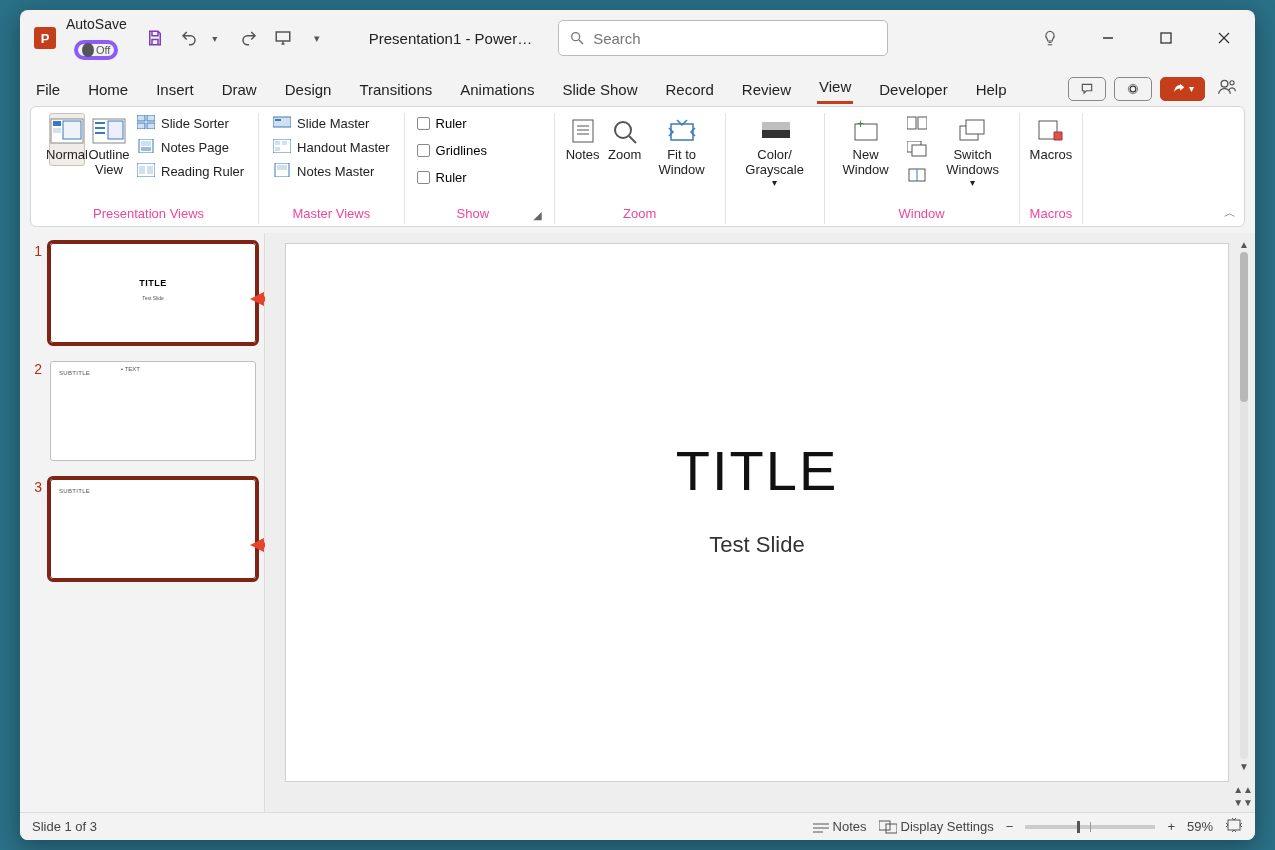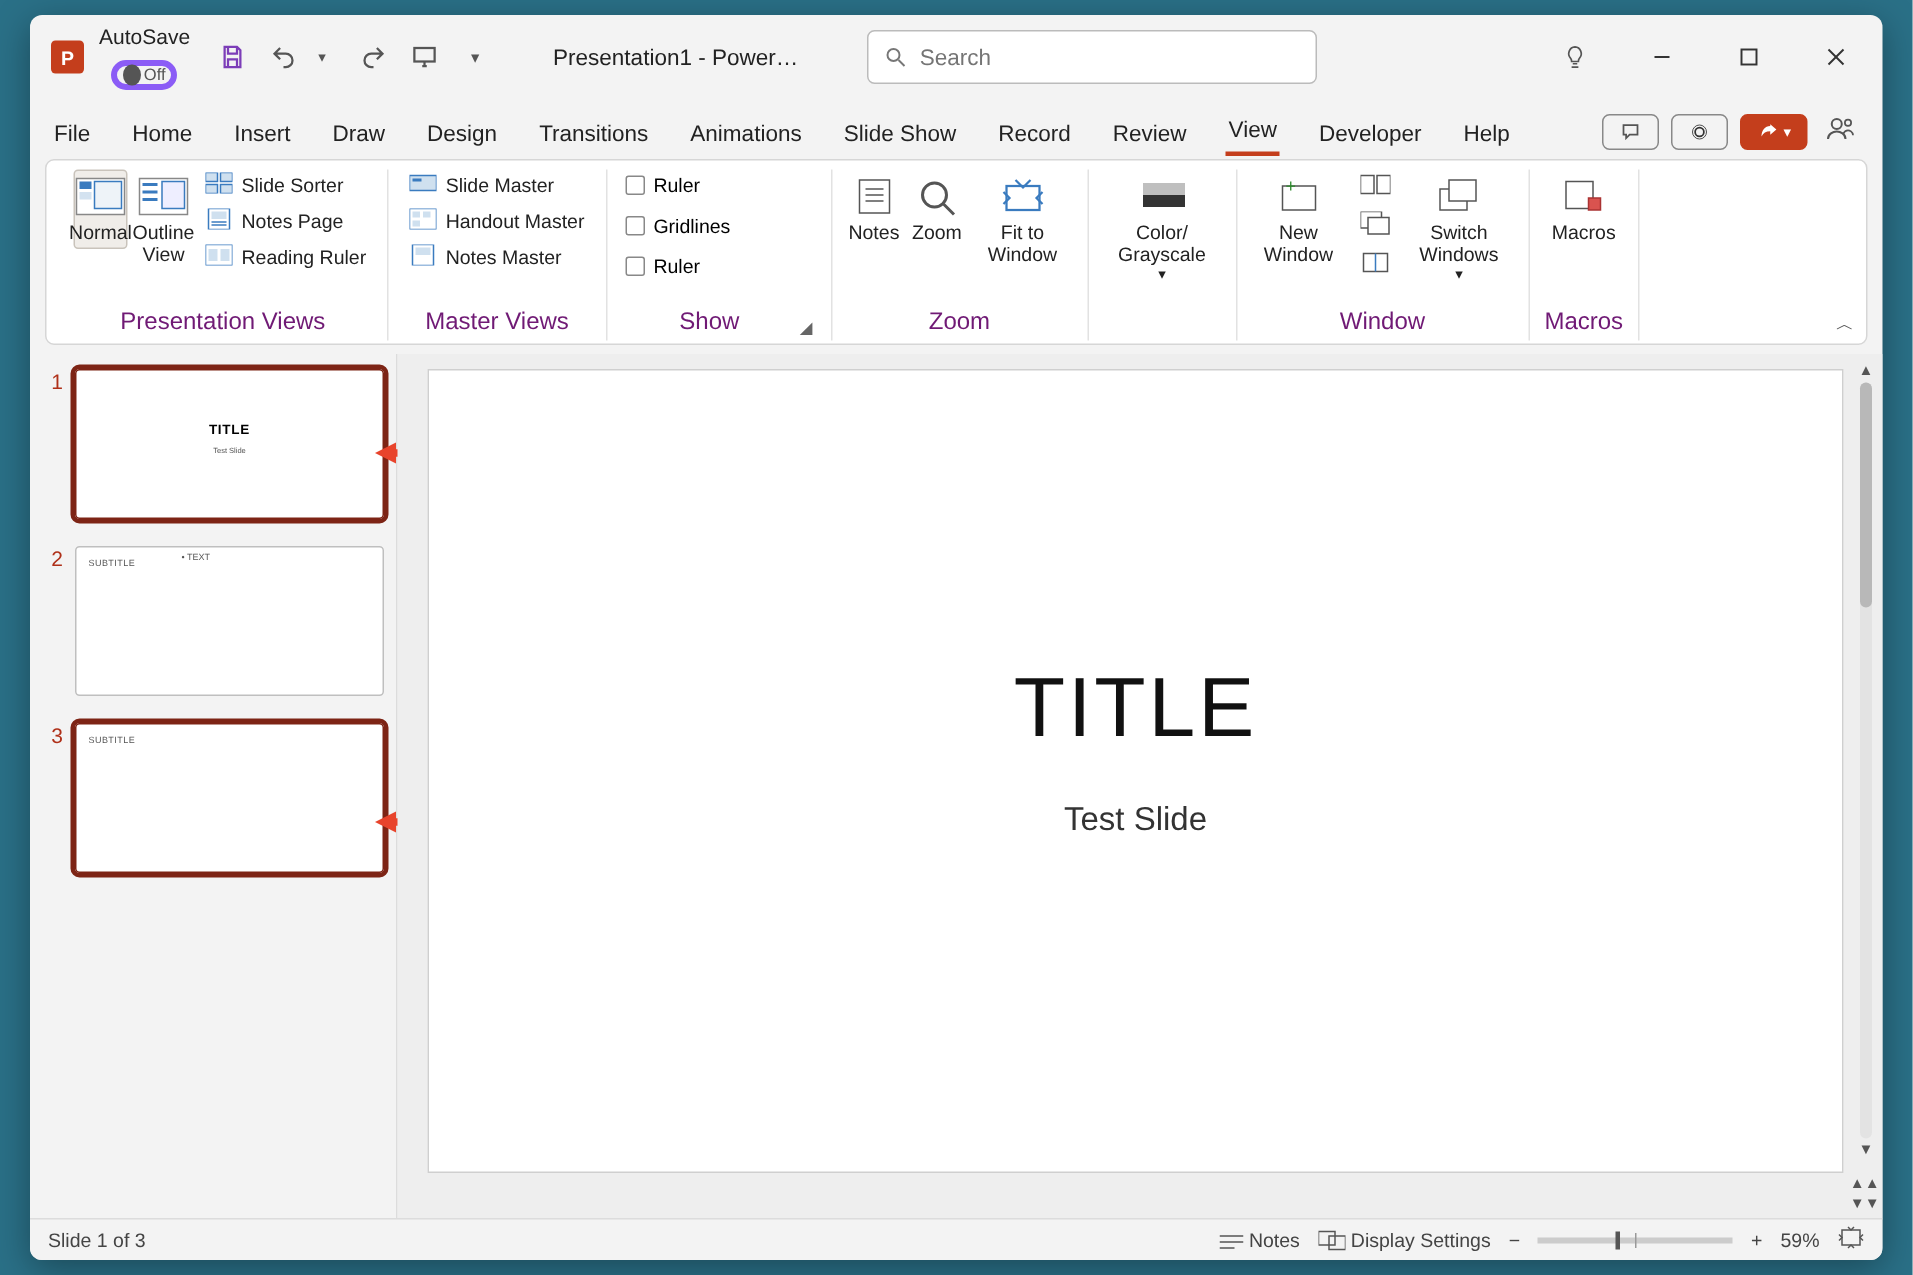--- a/index.html
+++ b/index.html
@@ -9,39 +9,39 @@
   
   .titlebar { height: 56px; display: flex; align-items: center; padding: 0 10px; gap: 10px; }
   .app-icon { width: 22px; height: 22px; background: #c43e1c; border-radius: 3px; color: #fff; font-weight: bold; font-size: 13px; display: flex; align-items: center; justify-content: center; margin-left: 4px; }
   .autosave { display: flex; align-items: center; gap: 8px; font-size: 14px; color: #222; flex-direction: column; }
   .toggle { width: 44px; height: 20px; border: 4px solid #8b5cf6; border-radius: 10px; display: flex; align-items: center; padding: 4px; gap: 2px; }
   .toggle .knob { width: 14px; height: 14px; background: #555; border-radius: 50%; }
   .toggle .lbl { font-size: 11px; color: #555; }
   .qat { display: flex; align-items: center; gap: 14px; margin-left: 8px; color: #555; }
   .qat-btn { width: 20px; height: 20px; display:flex; align-items:center; justify-content:center; font-size:16px; cursor:pointer; }
   .filename { margin-left: 32px; font-size: 15px; color: #222; flex: 0 0 auto; white-space: nowrap; overflow: hidden; text-overflow: ellipsis; max-width: 190px; }
-  .searchbox { margin-left: 36px; height: 36px; width: 300px; border: 1px solid #bbb; border-radius: 5px; background: #fff; display: flex; align-items: center; padding: 0 10px; gap: 8px; }
+  .searchbox { margin-left: 16px; height: 36px; width: 330px; border: 1px solid #bbb; border-radius: 5px; background: #fff; display: flex; align-items: center; padding: 0 10px; gap: 8px; }
   .searchbox input { border: none; outline: none; flex: 1; font-size: 15px; background: transparent; }
   .titlebar-right { margin-left: auto; display: flex; align-items: center; gap: 16px; }
   .win-btn { width: 42px; height: 32px; display: flex; align-items: center; justify-content: center; cursor: pointer; color: #333; }
 
   
   .tabs { height: 38px; display: flex; align-items: flex-end; padding: 0 14px; gap: 24px; font-size: 15px; color: #222; }
   .tab { padding: 6px 2px; cursor: pointer; }
   .tab.active { border-bottom: 3px solid #c43e1c; font-weight: 500; }
   .tabs-right { margin-left: auto; display: flex; align-items: center; gap: 8px; }
   .pill { border: 1px solid #888; border-radius: 5px; padding: 4px 10px; font-size: 14px; display:flex; align-items:center; }
   .pill.share { background: #c43e1c; color: #fff; border-color: #c43e1c; }
 
   
   .ribbon-wrap { margin: 2px 10px 6px; background: #fff; border: 1px solid #d6d6d6; border-radius: 6px; padding: 6px 8px 2px; display: flex; position: relative; }
   .rgroup { padding: 0 10px; display: flex; flex-direction: column; align-items: center; border-right: 1px solid #e2e2e2; }
   .rgroup:last-child { border-right: none; }
   .rgroup-body { display: flex; align-items: flex-start; gap: 6px; min-height: 90px; }
-  .rgroup-label { font-size: 16px; color: #701a75; padding: 3px 0; }
+  .rgroup-label { font-size: 13px; color: #ec4899; padding: 3px 0; }
   .big-btn { display: flex; flex-direction: column; align-items: center; justify-content: flex-start; padding: 3px 4px; border: 1px solid transparent; border-radius: 3px; cursor: pointer; font-size: 13px; color: #222; text-align: center; width: 36px; }
   .big-btn.selected { background: #f0ede9; border-color: #c9c3bb; }
   .big-btn .ico { width: 34px; height: 28px; display:flex; align-items:center; justify-content:center; margin-bottom: 2px; }
   .stack-btns { display: flex; flex-direction: column; gap: 4px; }
   .small-btn { display: flex; align-items: center; gap: 6px; padding: 2px 4px; font-size: 13px; cursor: pointer; color:#222; }
   .small-btn .sico { width: 18px; height: 16px; }
   .chk { display: flex; align-items: center; gap: 6px; font-size: 13px; padding: 3px 2px; }
   .chk .box { width: 13px; height: 13px; border: 1px solid #888; border-radius: 2px; }
   .collapse-btn { position: absolute; right: 8px; bottom: 4px; font-size: 12px; color: #555; cursor:pointer; }
   .launcher { font-size: 11px; color:#666; margin-left: auto; align-self:flex-end; padding: 0 2px 2px; cursor:pointer; }

